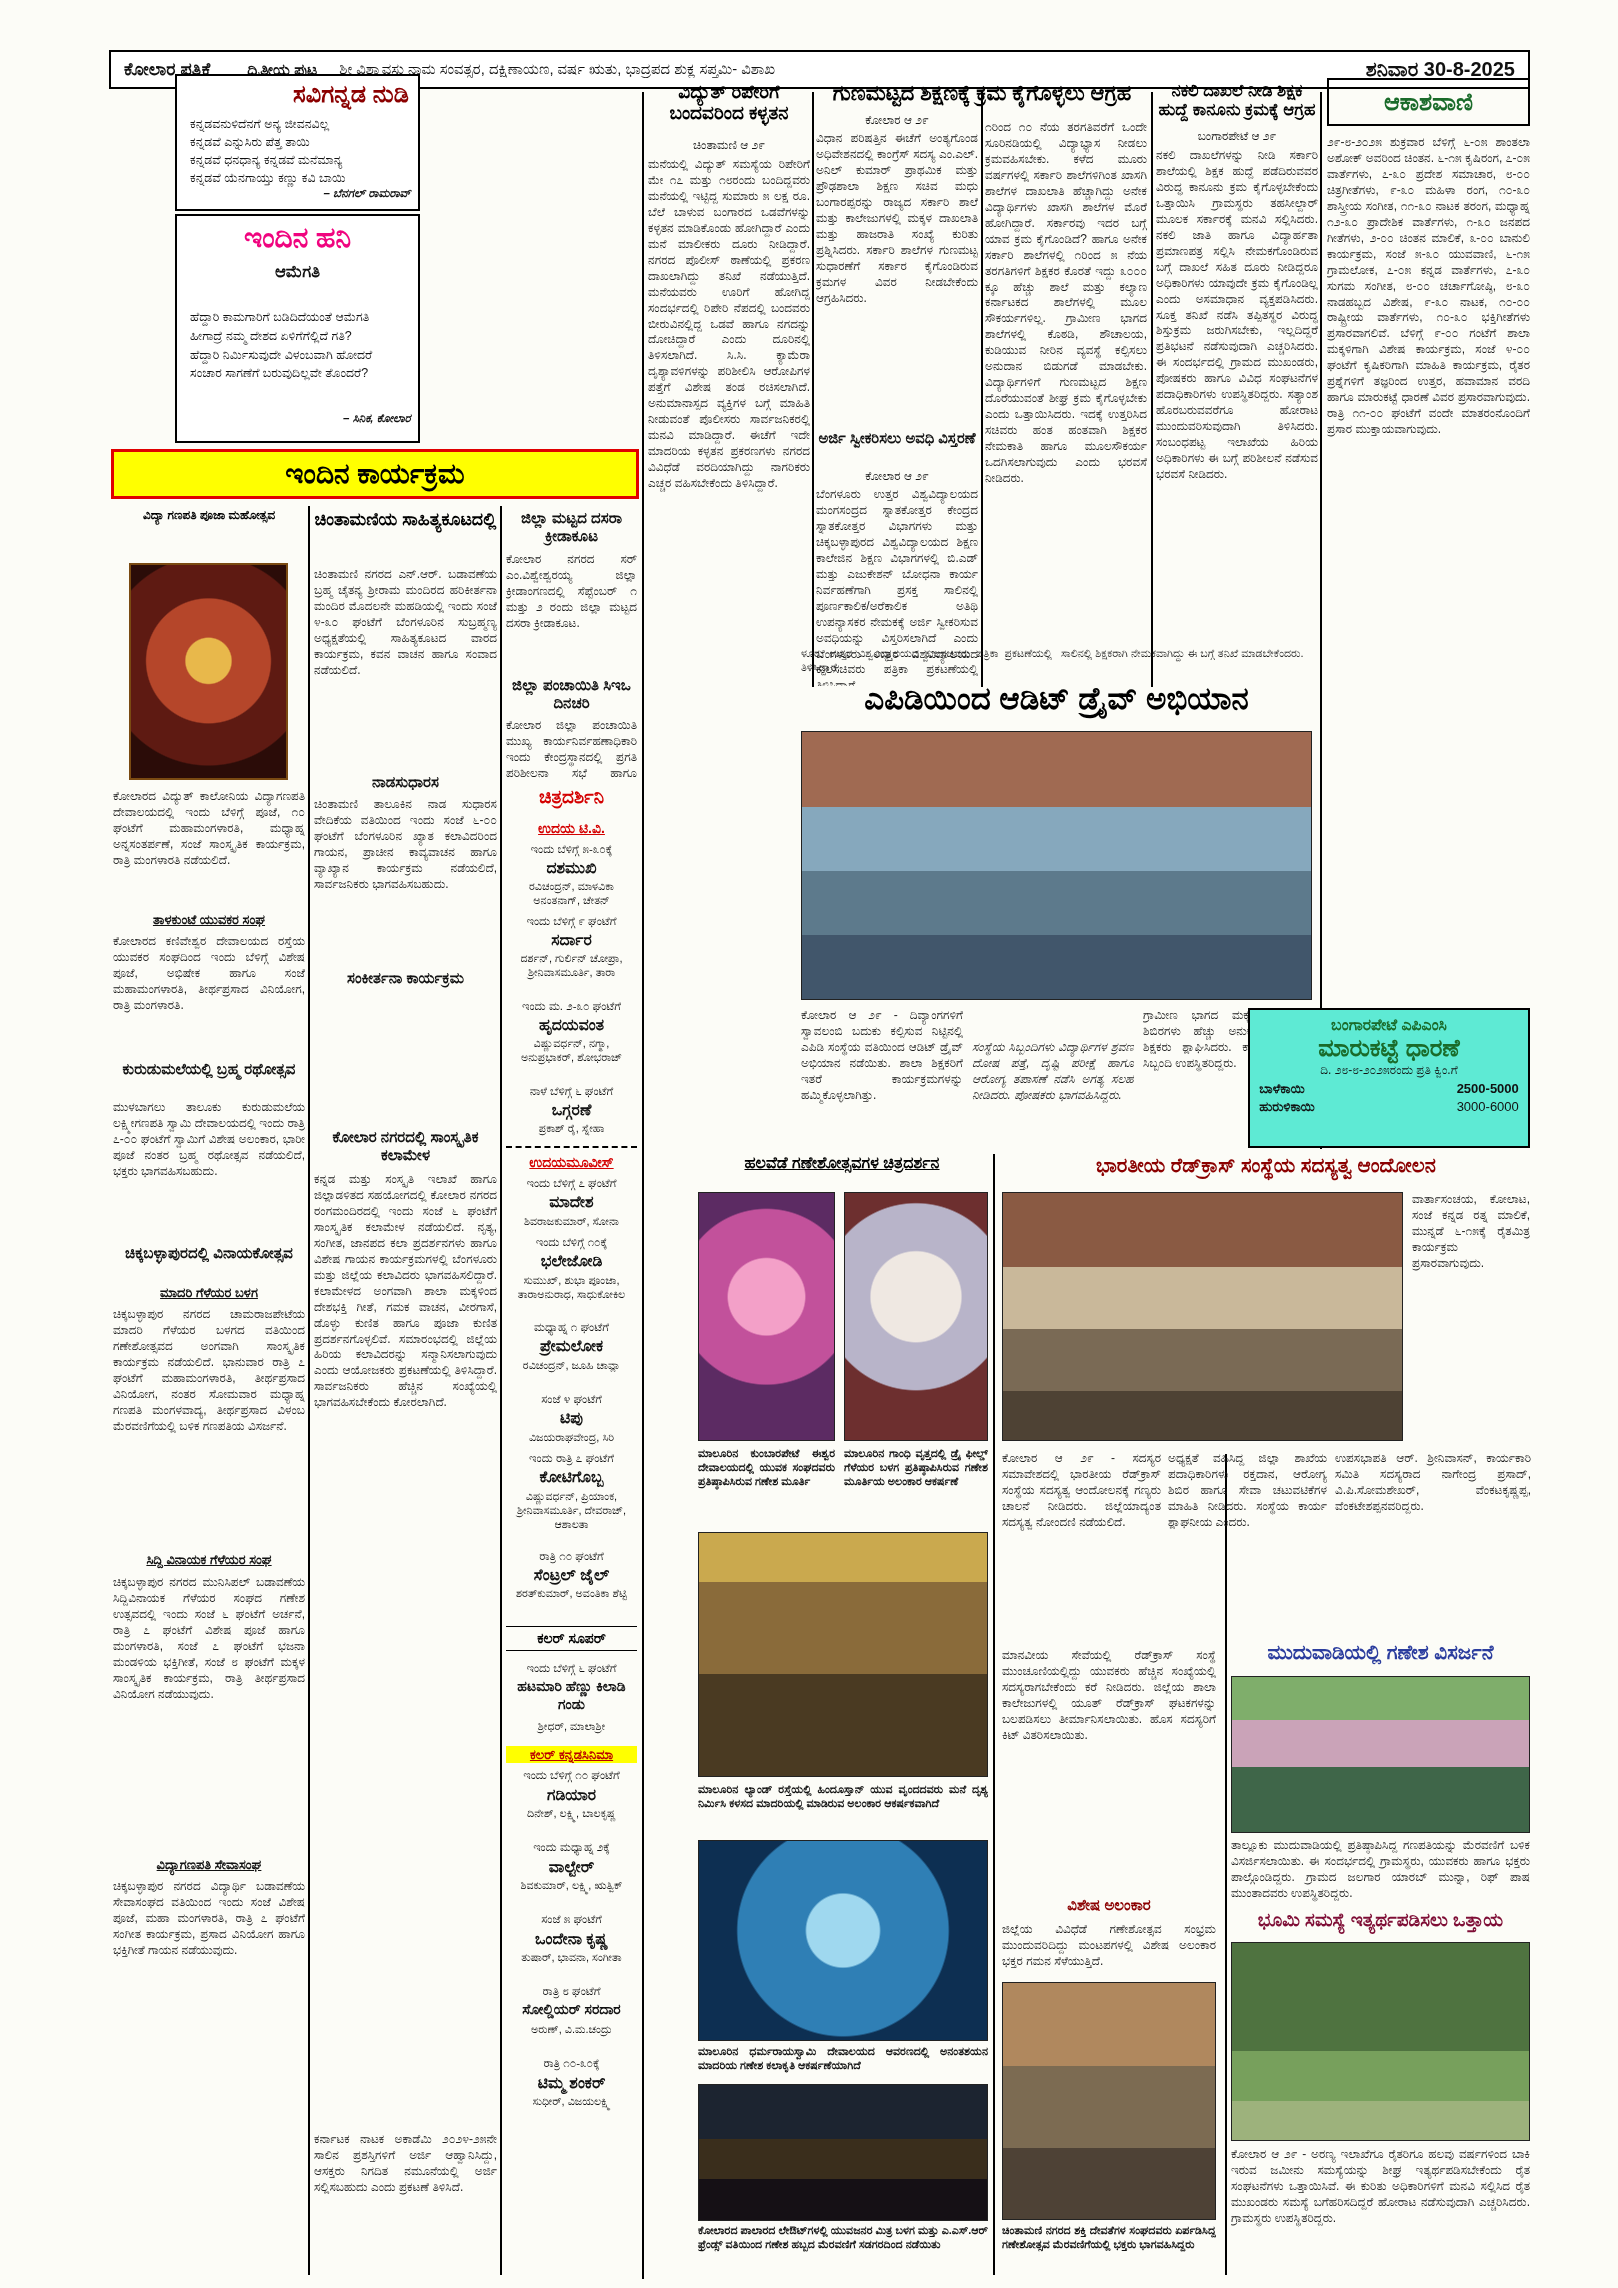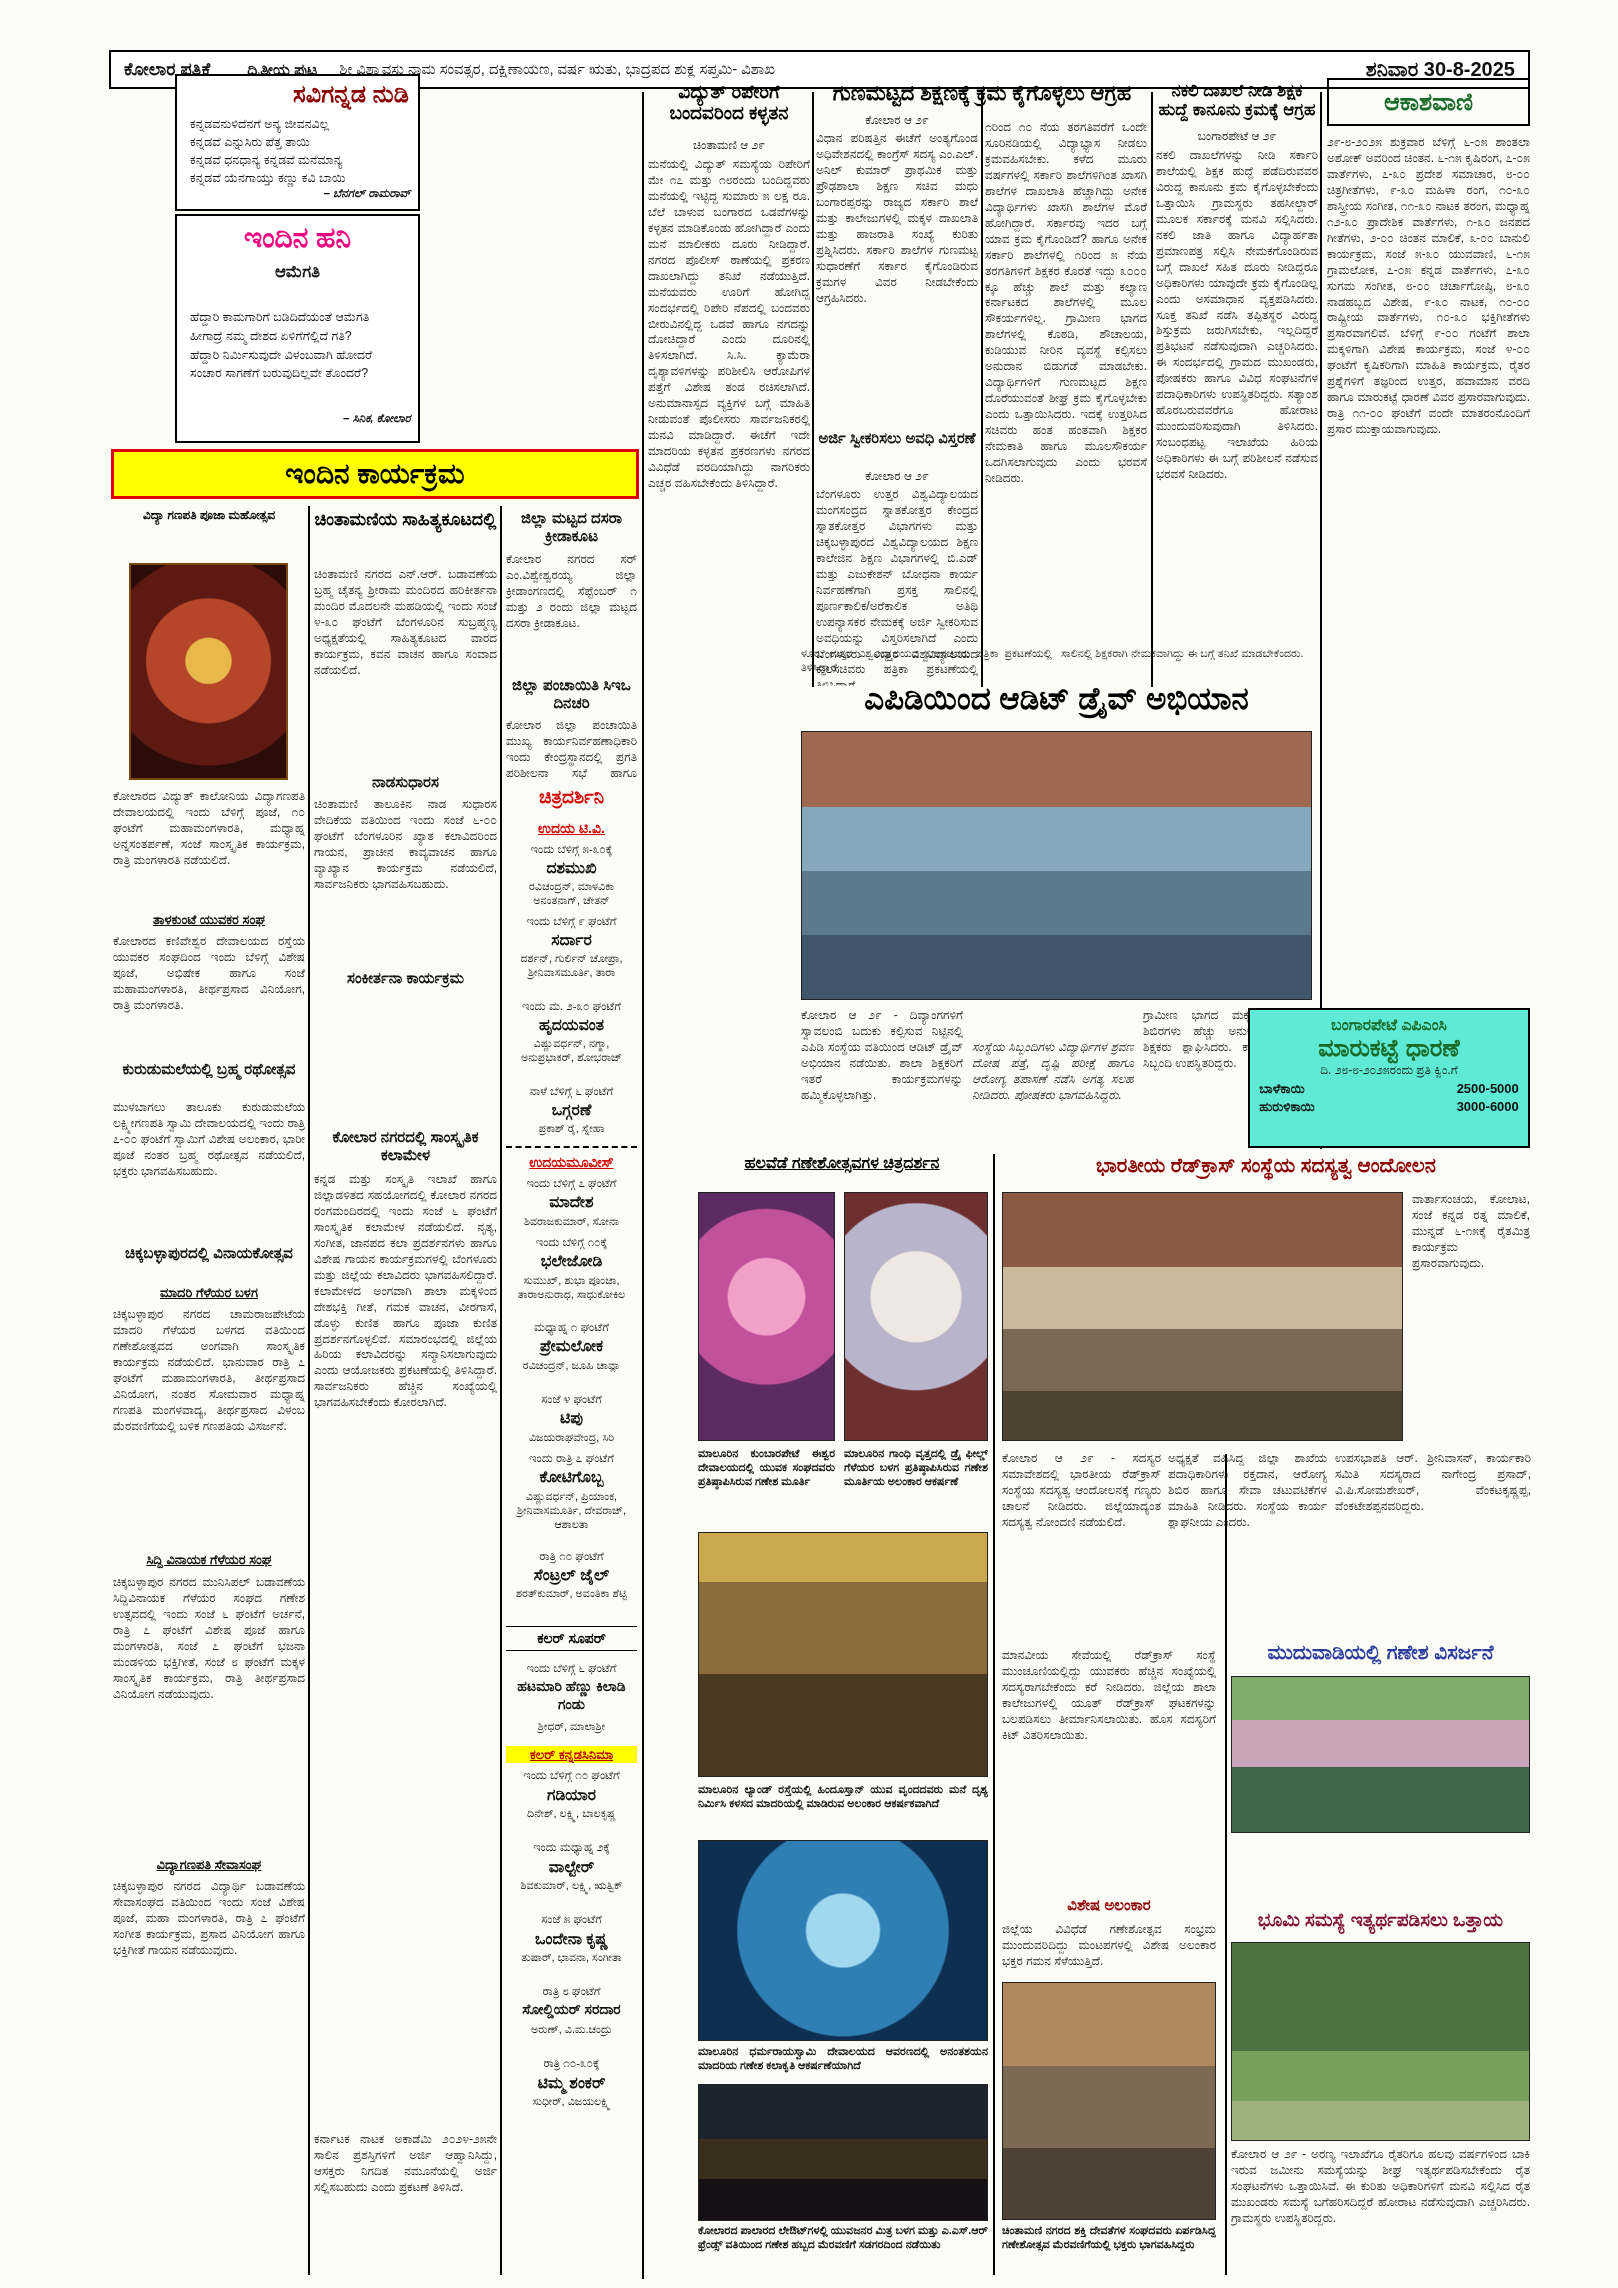--- a/index.html
+++ b/index.html
@@ -206,21 +206,21 @@
   <div class="abs" style="left:1248px;top:1008px;width:282px;height:140px;border:2.8px solid #000;padding:5.5px 9.2px;background:#5eead4;">
     <div style="font-weight:bold;font-size:15.7px;color:#1a6b2a;text-align:center;">ಬಂಗಾರಪೇಟೆ ಎಪಿಎಂಸಿ</div>
     <div style="font-weight:bold;font-size:24px;color:#1a6b2a;text-align:center;">ಮಾರುಕಟ್ಟೆ ಧಾರಣೆ</div>
     <div style="font-size:12px;text-align:center;margin-top:1.8px;">ದಿ. ೨೮-೮-೨೦೨೫ರಂದು ಪ್ರತಿ ಕ್ವಿಂ.ಗೆ</div>
     <div style="display:flex;justify-content:space-between;font-size:13px;margin-top:3.7px;">
       <span style="font-weight:bold;">ಬಾಳೆಕಾಯಿ</span>
       <span style="font-weight:bold;">2500-5000</span>
     </div>
     <div style="display:flex;justify-content:space-between;font-size:13px;margin-top:1.8px;">
       <span style="font-weight:bold;">ಹುರುಳಿಕಾಯಿ</span>
-      <span style="font-weight:bold;">3000-6000</span>
+      <span style="font-weight:normal;">3000-6000</span>
     </div>
   </div>
 
   <div class="abs headline" style="left:698px;top:1154px;width:288px;font-size:16px;text-decoration:underline;">ಹಲವೆಡೆ ಗಣೇಶೋತ್ಸವಗಳ ಚಿತ್ರದರ್ಶನ</div>
   <div class="abs photo ph-idol-pink" style="left:698px;top:1192px;width:137px;height:249px;"></div>
   <div class="abs photo ph-idol-white" style="left:844px;top:1192px;width:144px;height:249px;"></div>
   <div class="abs caption" style="left:698px;top:1447px;width:137px;height:78px;">ಮಾಲೂರಿನ ಕುಂಬಾರಪೇಟೆ ಈಶ್ವರ ದೇವಾಲಯದಲ್ಲಿ ಯುವಕ ಸಂಘದವರು ಪ್ರತಿಷ್ಠಾಪಿಸಿರುವ ಗಣೇಶ ಮೂರ್ತಿ</div>
   <div class="abs caption" style="left:844px;top:1447px;width:144px;height:78px;">ಮಾಲೂರಿನ ಗಾಂಧಿ ವೃತ್ತದಲ್ಲಿ ಡ್ರೈ ಫೀಲ್ಡ್ ಗೆಳೆಯರ ಬಳಗ ಪ್ರತಿಷ್ಠಾಪಿಸಿರುವ ಗಣೇಶ ಮೂರ್ತಿಯ ಅಲಂಕಾರ ಆಕರ್ಷಣೆ</div>
   <div class="abs photo ph-stage" style="left:698px;top:1532px;width:290px;height:245px;"></div>
   <div class="abs caption" style="left:698px;top:1783px;width:290px;height:52px;">ಮಾಲೂರಿನ ಲ್ಯಾಂಡ್ ರಸ್ತೆಯಲ್ಲಿ ಹಿಂದೂಸ್ತಾನ್ ಯುವ ವೃಂದದವರು ಮನೆ ದೃಶ್ಯ ನಿರ್ಮಿಸಿ ಕಳಸದ ಮಾದರಿಯಲ್ಲಿ ಮಾಡಿರುವ ಅಲಂಕಾರ ಆಕರ್ಷಕವಾಗಿದೆ</div>
@@ -237,19 +237,20 @@
   <div class="abs bodytxt" style="left:1335px;top:1451px;width:196px;height:185px;">ಉಪಸಭಾಪತಿ ಆರ್. ಶ್ರೀನಿವಾಸನ್, ಕಾರ್ಯಕಾರಿ ಸಮಿತಿ ಸದಸ್ಯರಾದ ನಾಗೇಂದ್ರ ಪ್ರಸಾದ್, ವಿ.ಪಿ.ಸೋಮಶೇಖರ್, ವೆಂಕಟಕೃಷ್ಣಪ್ಪ, ವೆಂಕಟೇಶಪ್ಪನವರಿದ್ದರು.</div>
   <div class="abs bodytxt" style="left:1002px;top:1648px;width:214px;height:242px;">ಮಾನವೀಯ ಸೇವೆಯಲ್ಲಿ ರೆಡ್‌ಕ್ರಾಸ್ ಸಂಸ್ಥೆ ಮುಂಚೂಣಿಯಲ್ಲಿದ್ದು ಯುವಕರು ಹೆಚ್ಚಿನ ಸಂಖ್ಯೆಯಲ್ಲಿ ಸದಸ್ಯರಾಗಬೇಕೆಂದು ಕರೆ ನೀಡಿದರು. ಜಿಲ್ಲೆಯ ಶಾಲಾ ಕಾಲೇಜುಗಳಲ್ಲಿ ಯೂತ್ ರೆಡ್‌ಕ್ರಾಸ್ ಘಟಕಗಳನ್ನು ಬಲಪಡಿಸಲು ತೀರ್ಮಾನಿಸಲಾಯಿತು. ಹೊಸ ಸದಸ್ಯರಿಗೆ ಕಿಟ್ ವಿತರಿಸಲಾಯಿತು.</div>
 
   <div class="abs subhead-b" style="left:1002px;top:1896px;width:214px;color:#8b0000;">ವಿಶೇಷ ಅಲಂಕಾರ</div>
   <div class="abs bodytxt" style="left:1002px;top:1922px;width:214px;height:57px;">ಜಿಲ್ಲೆಯ ವಿವಿಧೆಡೆ ಗಣೇಶೋತ್ಸವ ಸಂಭ್ರಮ ಮುಂದುವರಿದಿದ್ದು ಮಂಟಪಗಳಲ್ಲಿ ವಿಶೇಷ ಅಲಂಕಾರ ಭಕ್ತರ ಗಮನ ಸೆಳೆಯುತ್ತಿದೆ.</div>
   <div class="abs photo ph-crowd" style="left:1002px;top:1982px;width:214px;height:238px;"></div>
   <div class="abs caption" style="left:1002px;top:2224px;width:214px;height:54px;">ಚಿಂತಾಮಣಿ ನಗರದ ಶಕ್ತಿ ದೇವತೆಗಳ ಸಂಘದವರು ಏರ್ಪಡಿಸಿದ್ದ ಗಣೇಶೋತ್ಸವ ಮೆರವಣಿಗೆಯಲ್ಲಿ ಭಕ್ತರು ಭಾಗವಹಿಸಿದ್ದರು</div>
 
   <div class="abs headline" style="left:1231px;top:1641px;width:299px;font-size:20px;color:#2b3d9e;">ಮುದುವಾಡಿಯಲ್ಲಿ ಗಣೇಶ ವಿಸರ್ಜನೆ</div>
   <div class="abs photo ph-visarjane" style="left:1231px;top:1676px;width:299px;height:157px;"></div>
+  <div class="abs bodytxt" style="left:1231px;top:1838px;width:299px;height:66px;">ತಾಲ್ಲೂಕು ಮುದುವಾಡಿಯಲ್ಲಿ ಪ್ರತಿಷ್ಠಾಪಿಸಿದ್ದ ಗಣಪತಿಯನ್ನು ಮೆರವಣಿಗೆ ಬಳಿಕ ವಿಸರ್ಜಿಸಲಾಯಿತು. ಈ ಸಂದರ್ಭದಲ್ಲಿ ಗ್ರಾಮಸ್ಥರು, ಯುವಕರು ಹಾಗೂ ಭಕ್ತರು ಪಾಲ್ಗೊಂಡಿದ್ದರು. ಗ್ರಾಮದ ಜಲಗಾರ ಯಾರಬ್ ಮುನ್ನಾ, ರಿಫ್ ಪಾಷ ಮುಂತಾದವರು ಉಪಸ್ಥಿತರಿದ್ದರು.</div>
 
   <div class="abs headline" style="left:1231px;top:1909px;width:299px;font-size:18.5px;color:#7e0d35;">ಭೂಮಿ ಸಮಸ್ಯೆ ಇತ್ಯರ್ಥಪಡಿಸಲು ಒತ್ತಾಯ</div>
   <div class="abs photo ph-forest" style="left:1231px;top:1942px;width:299px;height:199px;"></div>
   <div class="abs bodytxt" style="left:1231px;top:2147px;width:299px;height:131px;">ಕೋಲಾರ ಆ ೨೯ - ಅರಣ್ಯ ಇಲಾಖೆಗೂ ರೈತರಿಗೂ ಹಲವು ವರ್ಷಗಳಿಂದ ಬಾಕಿ ಇರುವ ಜಮೀನು ಸಮಸ್ಯೆಯನ್ನು ಶೀಘ್ರ ಇತ್ಯರ್ಥಪಡಿಸಬೇಕೆಂದು ರೈತ ಸಂಘಟನೆಗಳು ಒತ್ತಾಯಿಸಿವೆ. ಈ ಕುರಿತು ಅಧಿಕಾರಿಗಳಿಗೆ ಮನವಿ ಸಲ್ಲಿಸಿದ ರೈತ ಮುಖಂಡರು ಸಮಸ್ಯೆ ಬಗೆಹರಿಸದಿದ್ದರೆ ಹೋರಾಟ ನಡೆಸುವುದಾಗಿ ಎಚ್ಚರಿಸಿದರು. ಗ್ರಾಮಸ್ಥರು ಉಪಸ್ಥಿತರಿದ್ದರು.</div>
 
 </div>
 
 
 </body></html>

